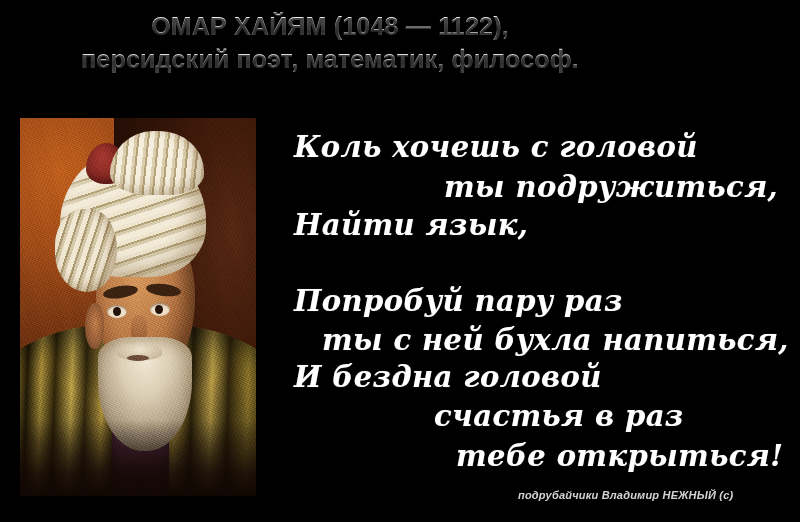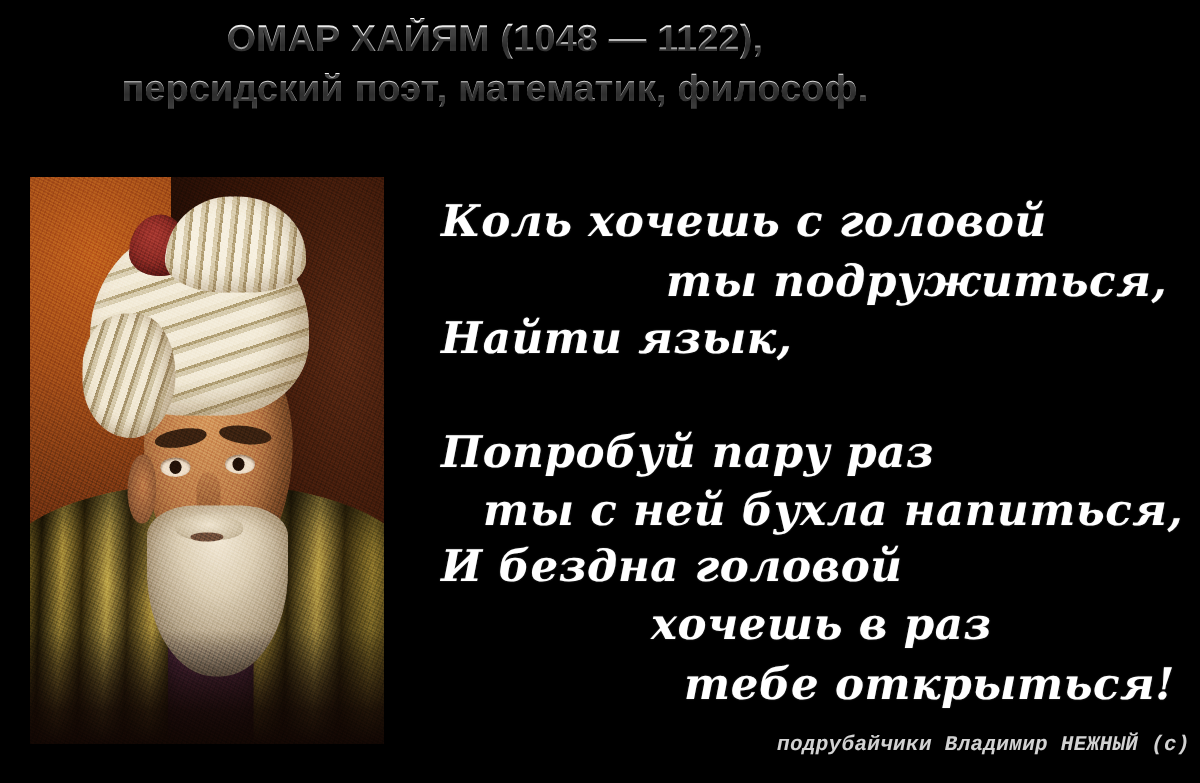--- a/index.html
+++ b/index.html
@@ -317,24 +317,24 @@
     letter-spacing: 0.4px;
     text-shadow: 0 0 1px rgba(255,255,255,0.35);
   }
 
   
   #signature {
     position: absolute;
     left: 518px;
     top: 489px;
     color: #e4e4e4;
-    font-family: Liberation Mono, monospace;
+    font-family: Liberation Sans, sans-serif;
     font-style: italic;
     font-weight: bold;
-    font-size: 14px;
+    font-size: 11px;
     letter-spacing: 0.2px;
     white-space: nowrap;
     opacity: 0.92;
   }
 </style>
 </head>
 <body>
 
 <div id="poster">
 
@@ -376,19 +376,19 @@
     </div>
   </div>
 
   <div id="poem">
       <div class="poem-line" style="left: 294px; top: 133px; color: rgb(255, 255, 255);">Коль хочешь с головой</div>
       <div class="poem-line" style="left: 444px; top: 173px; color: rgb(255, 255, 255);">ты подружиться,</div>
       <div class="poem-line" style="left: 294px; top: 211px; color: rgb(255, 255, 255);">Найти язык,</div>
       <div class="poem-line" style="left: 294px; top: 287px; color: rgb(255, 255, 255);">Попробуй пару раз</div>
       <div class="poem-line" style="left: 284px; top: 326px; color: rgb(255, 255, 255); margin-left: 38px;">ты с ней бухла напиться,</div>
       <div class="poem-line" style="left: 294px; top: 363px; color: rgb(255, 255, 255);">И бездна головой</div>
-      <div class="poem-line" style="left: 434px; top: 402px; color: rgb(255, 255, 255);">хочешь в раз</div>
+      <div class="poem-line" style="left: 434px; top: 402px; color: rgb(255, 255, 255);">счастья в раз</div>
       <div class="poem-line" style="left: 456px; top: 442px; color: rgb(255, 255, 255);">тебе открыться!</div>
     </div>
 
   <div id="signature">подрубайчики Владимир НЕЖНЫЙ (с)</div>
 
 </div>
 
 </body></html>

